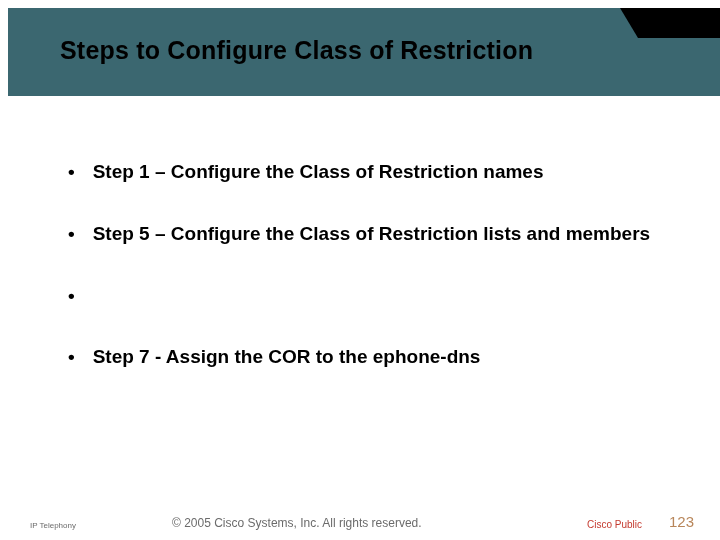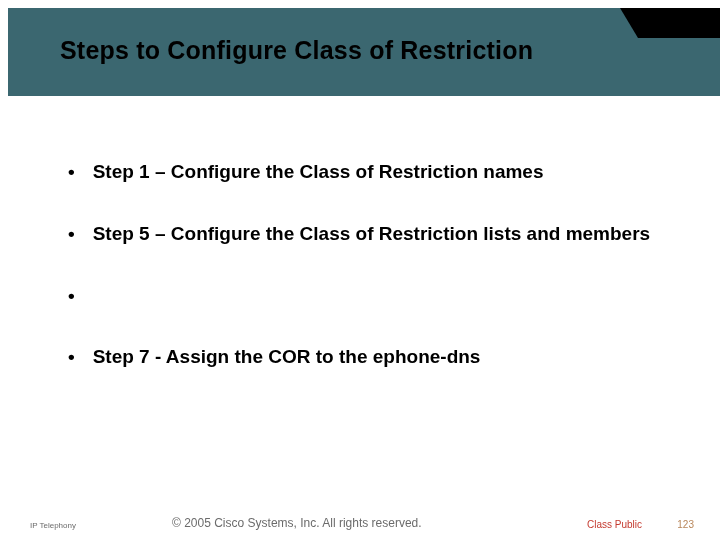--- a/index.html
+++ b/index.html
@@ -10,21 +10,21 @@
   .corner-tab { position: absolute; top: 0; right: 0; width: 90px; height: 30px; background: #000; }
   .corner-tab::after { content: ""; position: absolute; right: 90px; top: 0; width: 0; height: 0; border-top: 30px solid #000; border-left: 18px solid transparent; }
   .body-area { position: absolute; top: 140px; left: 48px; right: 48px; }
   .bullet { display: flex; align-items: flex-start; margin-bottom: 22px; }
   .bullet .dot { font-size: 19px; font-weight: bold; color: #000; margin-right: 10px; line-height: 1.25; }
   .bullet .txt { font-size: 19px; font-weight: bold; color: #000; line-height: 1.25; }
   .footer { position: absolute; left: 0; right: 12px; bottom: 14px; height: 20px; }
   .footer .left { position: absolute; left: 18px; bottom: 0; font-size: 8px; color: #6b6b6b; }
   .footer .center { position: absolute; left: 160px; bottom: 0; font-size: 12px; color: #6b6b6b; text-align: right; }
   .footer .right1 { position: absolute; right: 70px; bottom: 0; font-size: 10px; color: #c43a2f; }
-  .footer .right2 { position: absolute; right: 18px; bottom: 0; font-size: 10px; color: #b8865a; }
+  .footer .right2 { position: absolute; right: 18px; bottom: 0; font-size: 15px; color: #b8865a; }
 </style>
 </head>
 <body>
 
 <div class="slide">
   <div class="header-band"></div>
   <div class="corner-tab"></div>
 
   <h1 class="title">Steps to Configure Class of Restriction</h1>
 
@@ -42,16 +42,16 @@
     </div>
     <div class="bullet">
       <span class="dot">•</span>
       <span class="txt">Step 7 - Assign the COR to the ephone-dns</span>
     </div>
   </div>
 
   <div class="footer">
     <span class="left">IP Telephony</span>
     <span class="center">© 2005 Cisco Systems, Inc. All rights reserved.</span>
-    <span class="right1">Class Public</span>
+    <span class="right1">Cisco Public</span>
     <span class="right2">123</span>
   </div>
 </div>
 
 </body></html>

